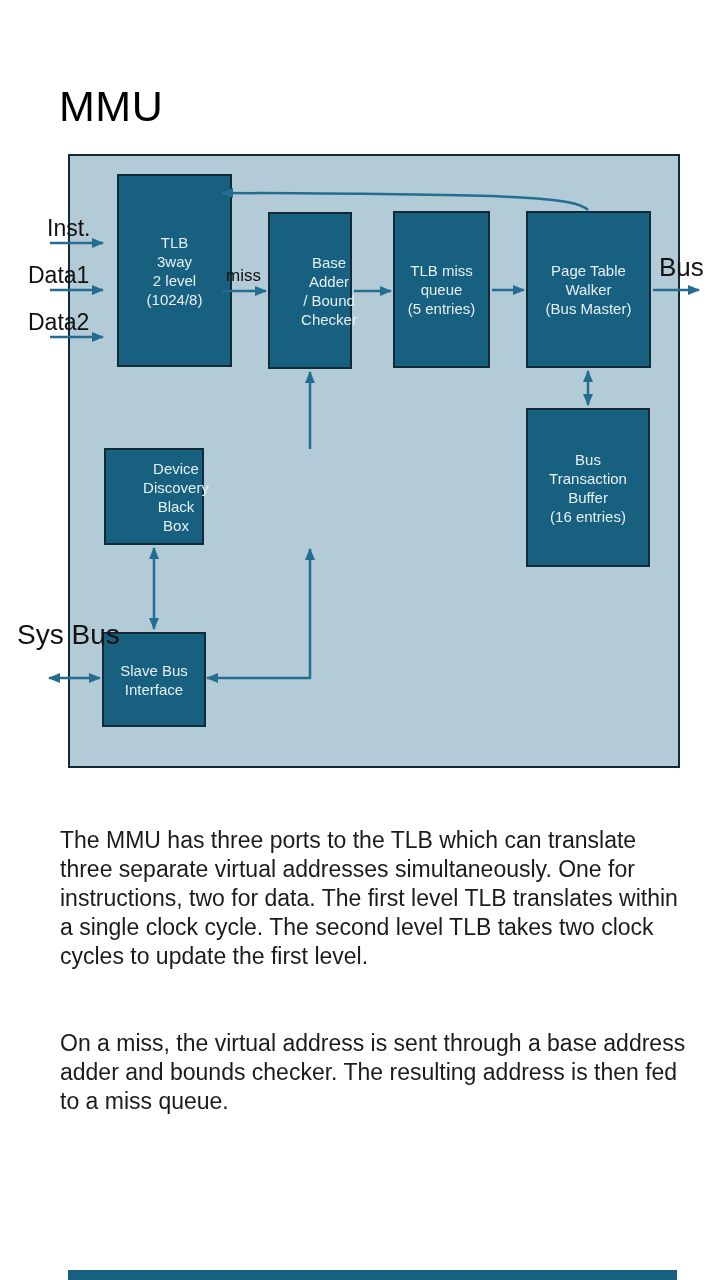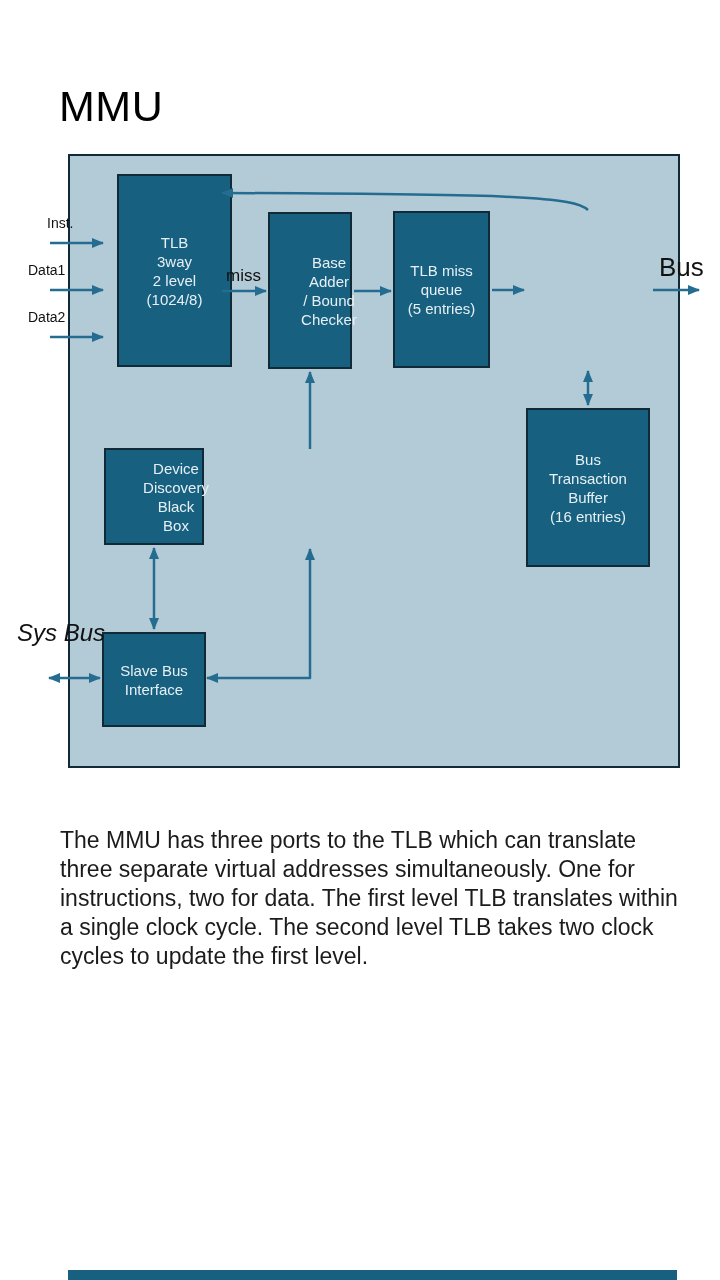--- a/index.html
+++ b/index.html
@@ -11,24 +11,24 @@
   html,body{width:720px;height:1280px;overflow:hidden;background:var(--page-bg);
     font-family:"Liberation Sans",sans-serif;}
   .page{position:relative;width:656px;height:1280px;}
   .title{position:absolute;left:59px;top:82px;font-size:43px;font-weight:500;
     color:#000;letter-spacing:0.5px;}
   .container{position:absolute;left:68px;top:154px;width:612px;height:614px;
     background:var(--container-fill);border:2px solid var(--container-border);}
   .node{position:absolute;background:var(--node-fill);border:2px solid var(--node-border);
     color:var(--node-text);display:flex;align-items:center;justify-content:center;
     text-align:center;font-size:15px;line-height:19px;white-space:pre-line;}
-  .plabel{position:absolute;color:#111;font-size:14px;white-space:nowrap;}
+  .plabel{position:absolute;color:#111;font-size:23px;white-space:nowrap;}
   .plabel.small{font-size:17px;}
   .plabel.big{font-size:26px;}
-  .plabel.med{font-size:24px;font-style:italic;}
+  .plabel.med{font-size:28px;}
   svg.wires{position:absolute;left:0;top:0;width:720px;height:1280px;pointer-events:none;}
   .edge{stroke:var(--arrow);stroke-width:2.5;fill:none;stroke-linejoin:round;}
   marker path{fill:var(--arrow);}
   .bodytext{position:absolute;left:60px;top:797px;width:640px;color:var(--text);
     font-size:23px;line-height:29px;white-space:pre-line;}
   .bodytext p{margin-bottom:29px;}
   .bottom-frag{position:absolute;left:68px;top:1270px;width:609px;height:10px;
     background:var(--node-fill);}
 </style>
 </head>
@@ -44,20 +44,23 @@
 3way
 2 level
 (1024/8)</div>
   <div class="node" style="left:268px;top:212px;width:84px;height:157px;padding-left:38px;">Base
 Adder
 / Bound
 Checker</div>
   <div class="node" style="left:393px;top:211px;width:97px;height:157px;">TLB miss
 queue
 (5 entries)</div>
+  <div class="node" style="left:526px;top:211px;width:125px;height:157px;">Page Table
+Walker
+(Bus Master)</div>
   <div class="node" style="left:526px;top:408px;width:124px;height:159px;">Bus
 Transaction
 Buffer
 (16 entries)</div>
   <div class="node" style="left:104px;top:448px;width:100px;height:97px;padding-left:44px;">Device
 Discovery
 Black Box</div>
   <div class="node" style="left:102px;top:632px;width:104px;height:95px;">Slave Bus
 Interface</div>
 
@@ -88,17 +91,20 @@
     <path class="edge" marker-start="url(#ah)" marker-end="url(#ah)" d="M49,678 H100"></path>
     <path class="edge" marker-start="url(#ah)" marker-end="url(#ah)" d="M207,678 H310 V549"></path>
   </svg>
 
   <div class="bodytext">
     <p>The MMU has three ports to the TLB which can translate
 three separate virtual addresses simultaneously. One for
 instructions, two for data. The first level TLB translates within
 a single clock cycle. The second level TLB takes two clock
 cycles to update the first level.</p>
+    <p>On a miss, the virtual address is sent through a base address
+adder and bounds checker. The resulting address is then fed
+to a miss queue.</p>
   </div>
 
   <div class="bottom-frag"></div>
 
 </div>
 
 </body></html>

